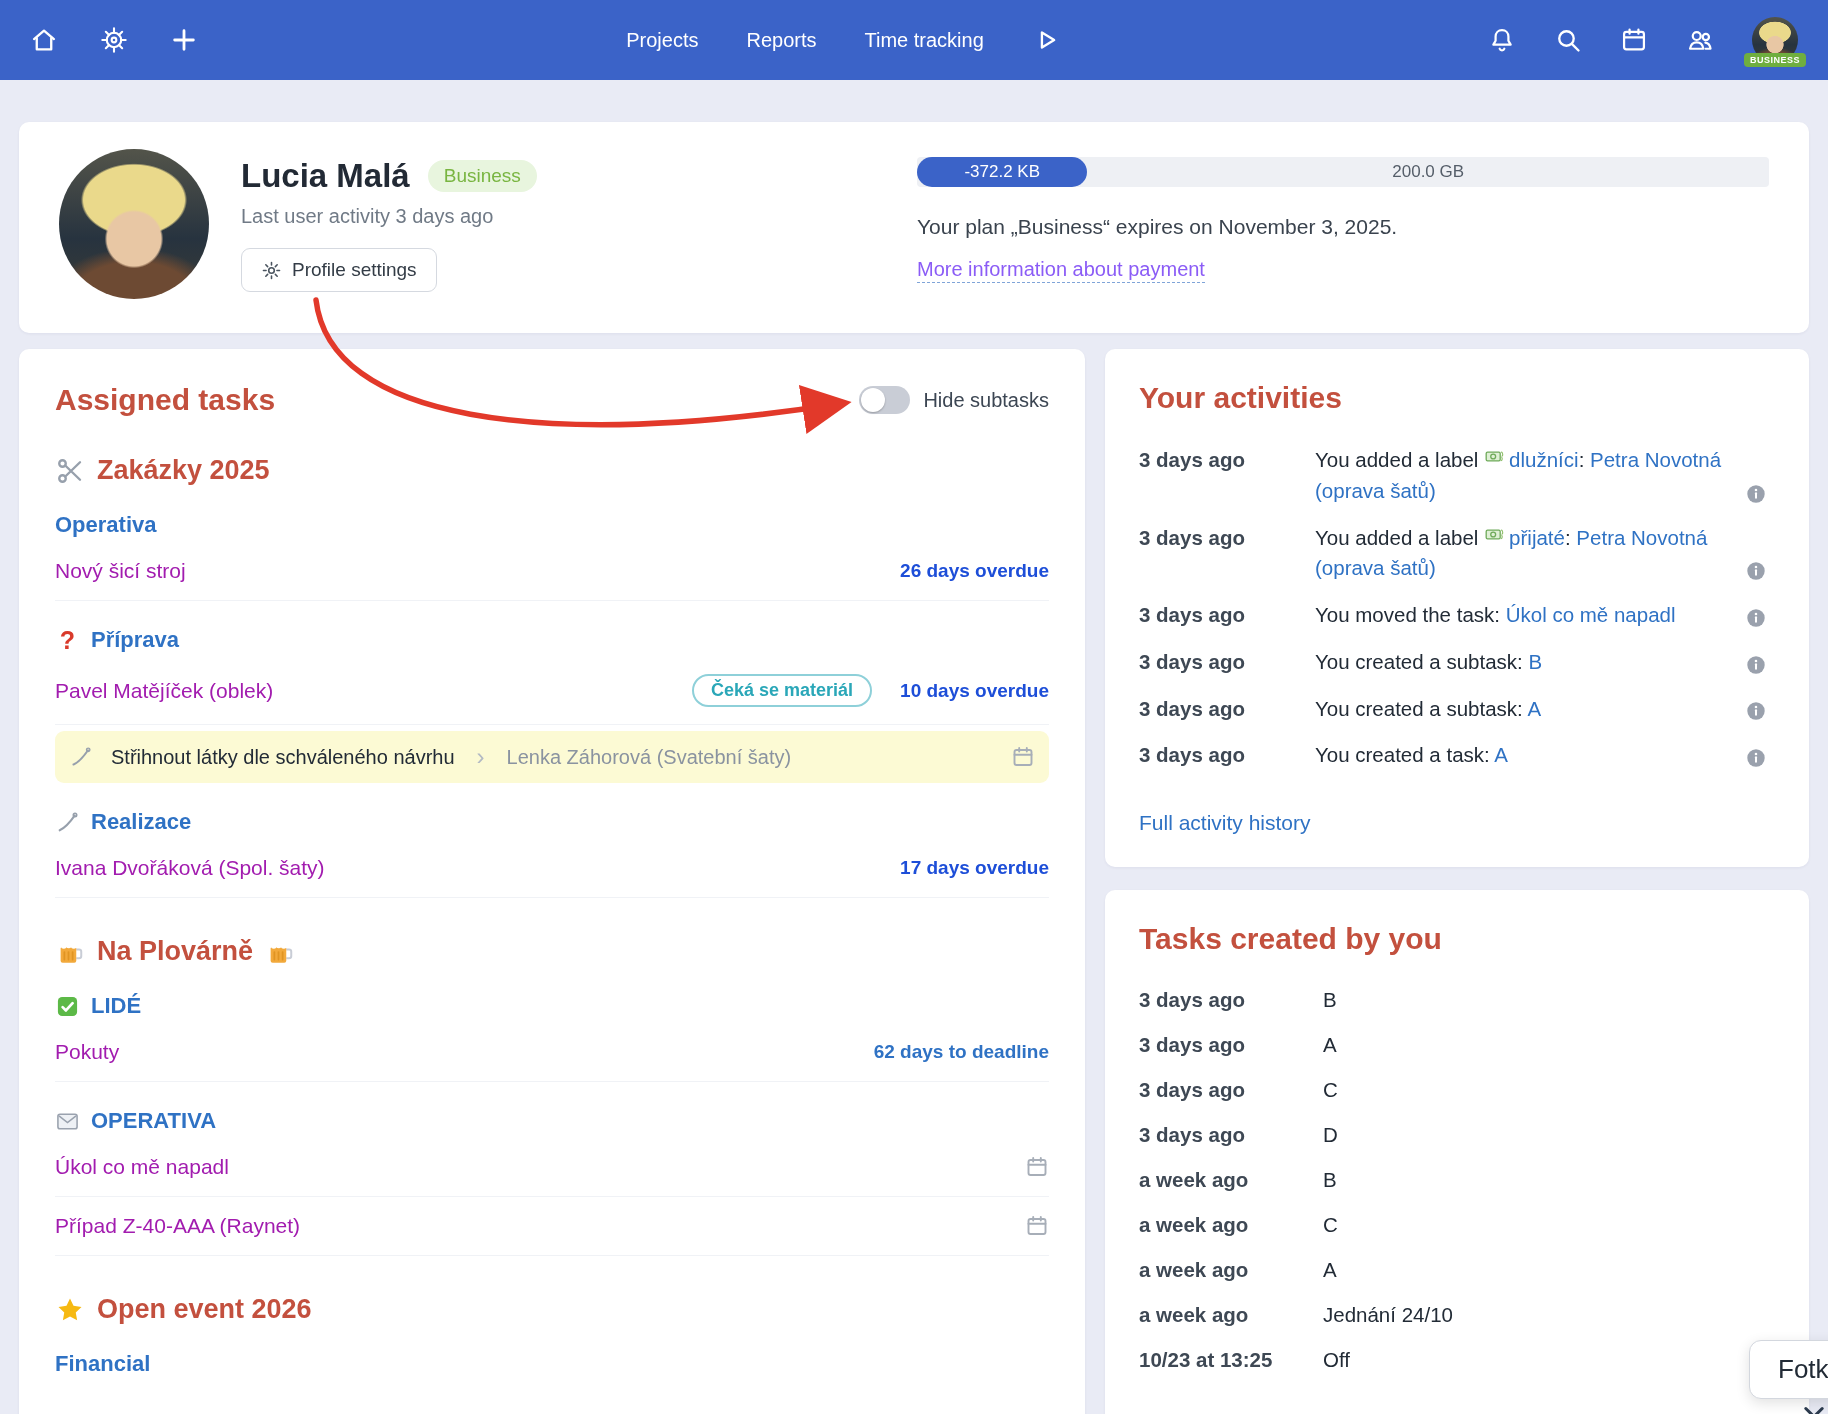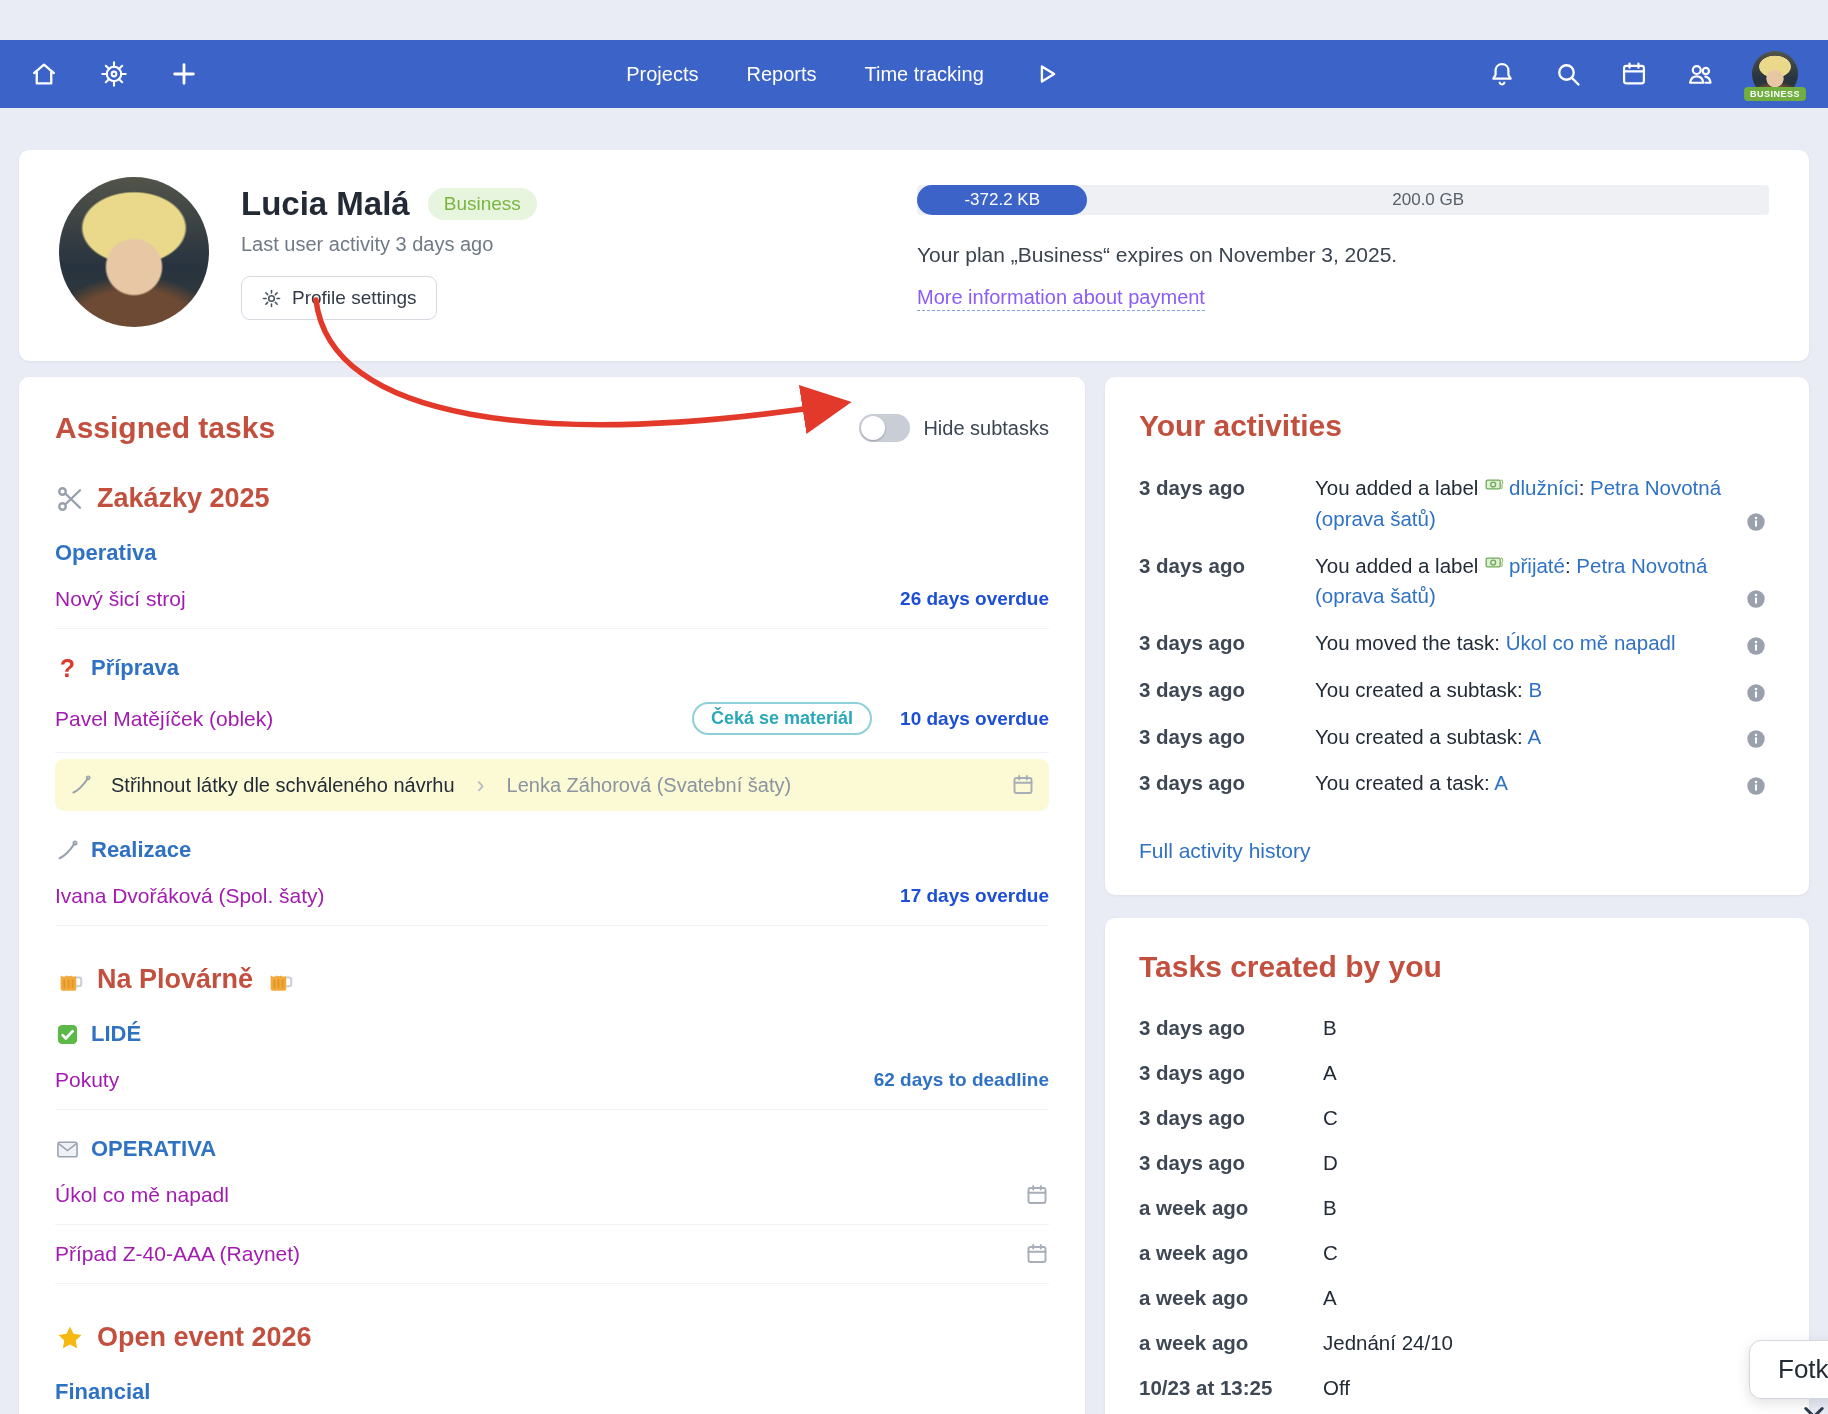--- a/index.html
+++ b/index.html
@@ -1,20 +1,20 @@
 <!DOCTYPE html>
 <html><head>
 <meta charset="utf-8">
 <style>
   *{margin:0;padding:0;box-sizing:border-box;}
   html,body{font-family:"Liberation Sans","DejaVu Sans",sans-serif;}
   body{width:1828px;height:1414px;overflow:hidden;position:relative;background:#e9ebf5;color:#222b36;}
 
   
-  .navbar{height:68px;background:#3b63c8;display:flex;align-items:center;padding:0 30px;margin-top:40px;}
+  .navbar{height:80px;background:#3b63c8;display:flex;align-items:center;padding:0 30px;}
   .nav-left{display:flex;align-items:center;gap:42px;}
   .nav-center{display:flex;align-items:center;gap:48px;margin:0 auto;}
   .nav-link{color:#fff;font-size:20px;cursor:pointer;white-space:nowrap;}
   .nav-right{display:flex;align-items:center;gap:38px;}
   .nav-icon{width:28px;height:28px;color:#fff;display:inline-flex;cursor:pointer;}
   .nav-icon svg{width:100%;height:100%;}
   .nav-avatar-wrap{position:relative;width:46px;height:46px;}
   .avatar-photo{border-radius:50%;
     background:
       radial-gradient(circle at 50% 60%, #e8c7a4 0 23%, rgba(232,199,164,0) 25%),

